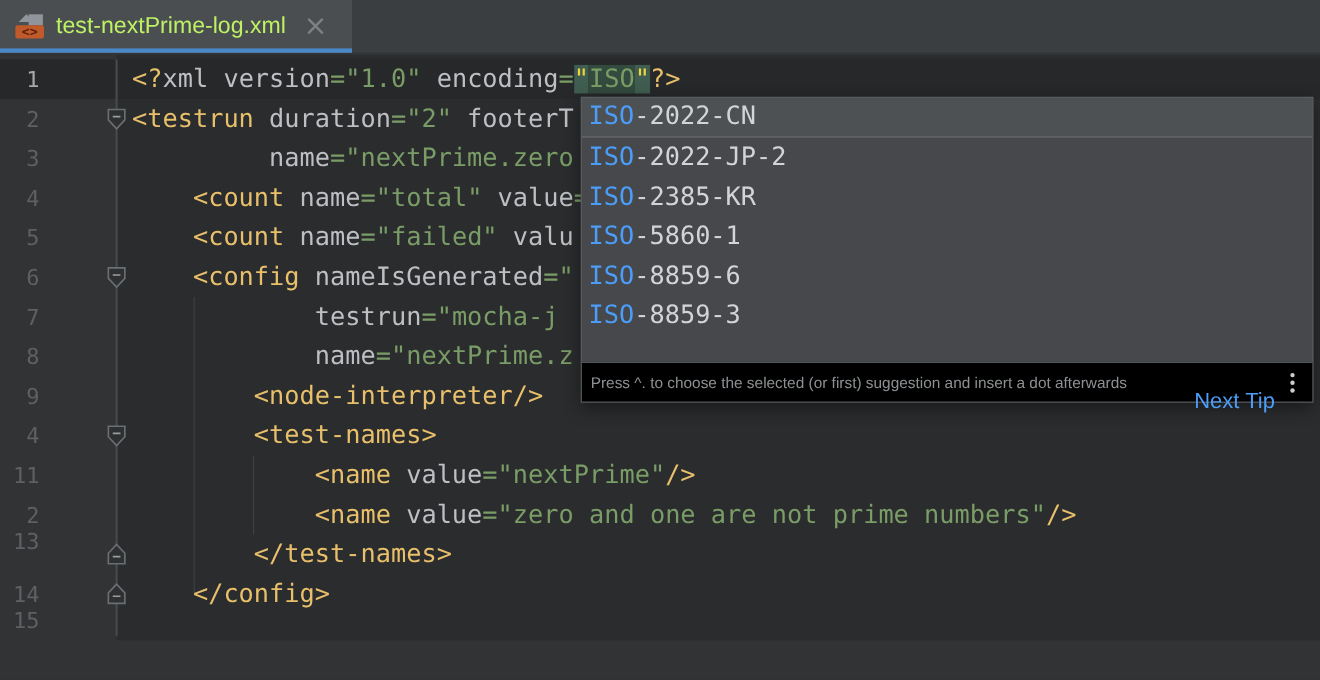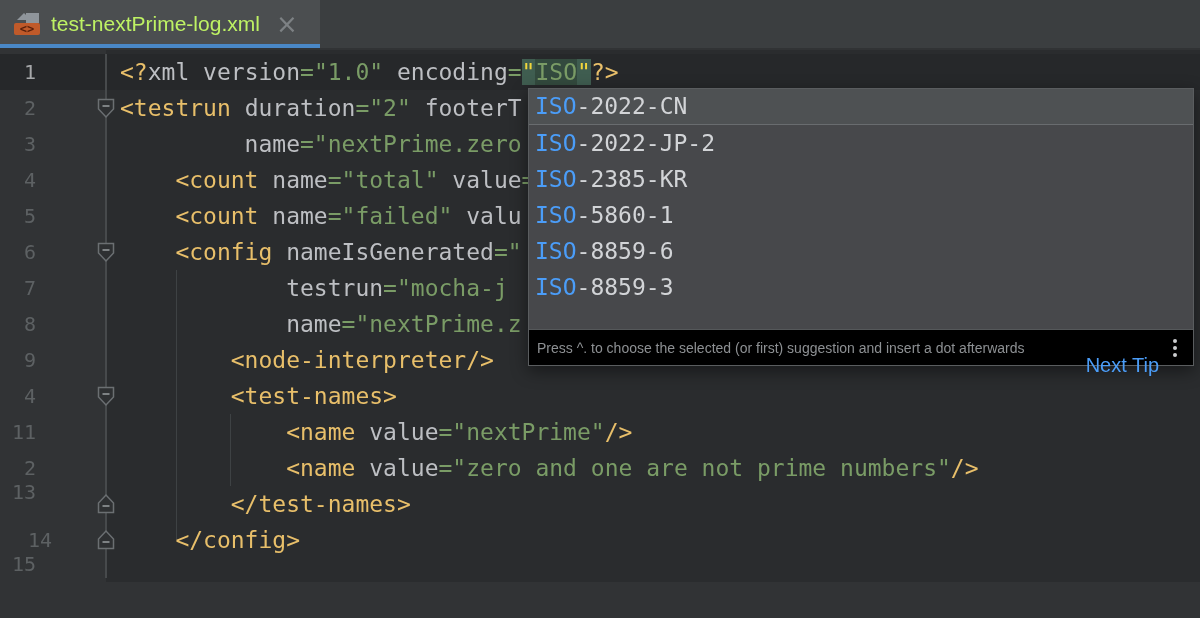--- a/index.html
+++ b/index.html
@@ -89,21 +89,21 @@
       <div class="lnum" style="top: 162px;">4</div>
       <div class="lnum" style="top: 198px;">5</div>
       <div class="lnum" style="top: 234px;">6</div>
       <div class="lnum" style="top: 270px;">7</div>
       <div class="lnum" style="top: 306px;">8</div>
       <div class="lnum" style="top: 342px;">9</div>
       <div class="lnum" style="top: 378px;">4</div>
       <div class="lnum" style="top: 414px;">11</div>
       <div class="lnum" style="top: 450px;">2</div>
       <div class="lnum" style="top: 474px; text-align: right;">13</div>
-      <div class="lnum" style="top: 522px; padding-left: 16px;">14</div>
+      <div class="lnum" style="top: 522px;">14</div>
       <div class="lnum" style="top: 546px;">15</div>
     </div>
   <div id="lines">
       <div class="line" style="top: 54px;"><span class="tk-t">&lt;?</span><span class="tk-a">xml version</span><span class="tk-v">="1.0"</span><span class="tk-a"> encoding</span><span class="tk-v">=</span><span class="tk-q">"</span><span class="tk-s">ISO</span><span class="tk-q">"</span><span class="tk-t">?&gt;</span></div>
       <div class="line" style="top: 90px;"><span class="tk-t">&lt;testrun</span><span class="tk-a"> duration</span><span class="tk-v">="2"</span><span class="tk-a"> footerT</span></div>
       <div class="line" style="top: 126px;"><span class="tk-a">         name</span><span class="tk-v">="nextPrime.zero</span></div>
       <div class="line" style="top: 162px;"><span class="tk-t">    &lt;count</span><span class="tk-a"> name</span><span class="tk-v">="total"</span><span class="tk-a"> value</span><span class="tk-v">=</span></div>
       <div class="line" style="top: 198px;"><span class="tk-t">    &lt;count</span><span class="tk-a"> name</span><span class="tk-v">="failed"</span><span class="tk-a"> valu</span></div>
       <div class="line" style="top: 234px;"><span class="tk-t">    &lt;config</span><span class="tk-a"> nameIsGenerated</span><span class="tk-v">="</span></div>
       <div class="line" style="top: 270px;"><span class="tk-a">            testrun</span><span class="tk-v">="mocha-j</span></div>

